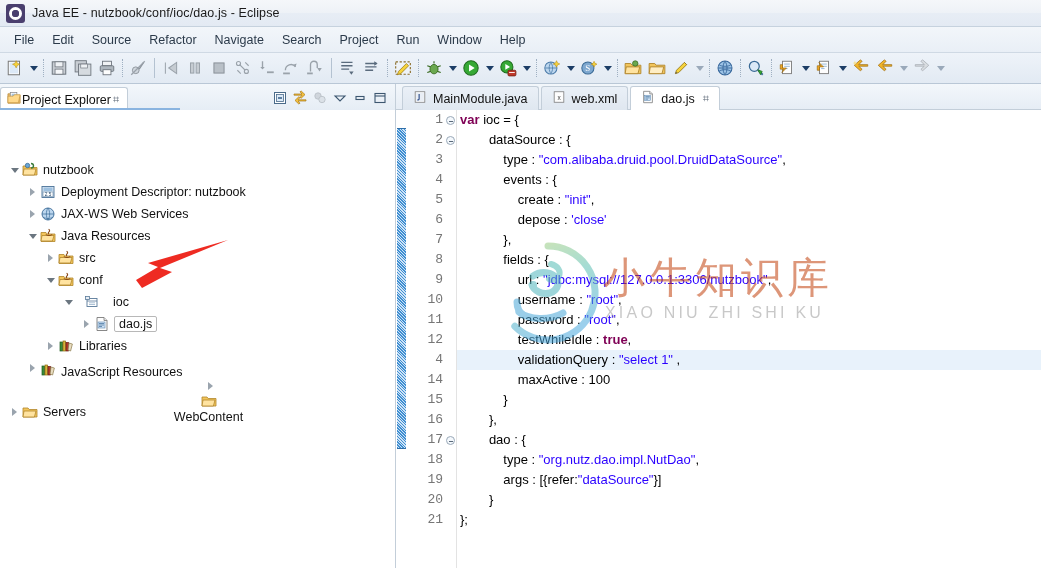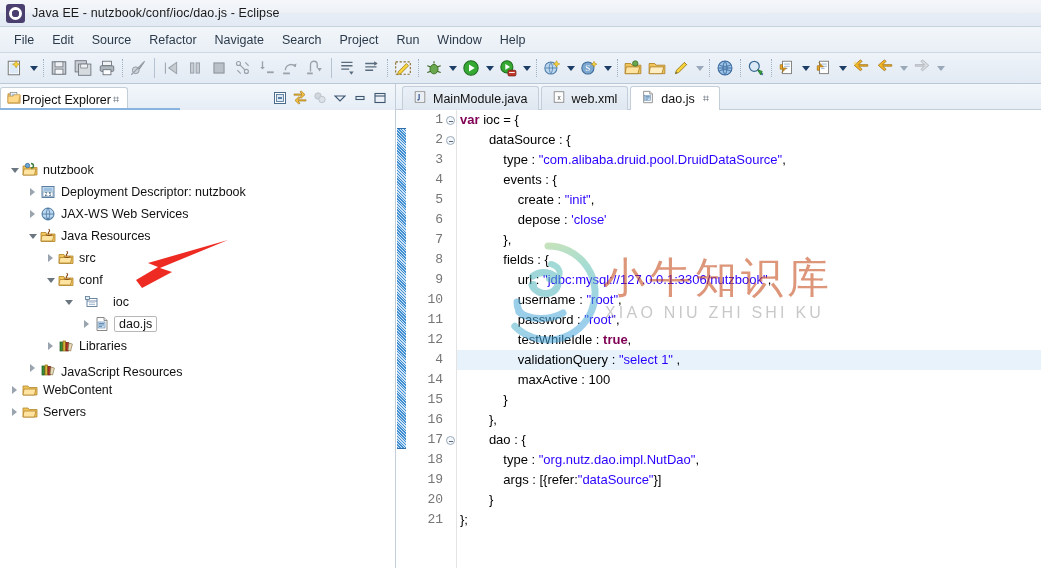--- a/index.html
+++ b/index.html
@@ -658,21 +658,21 @@
             <span class="ticon">
               <svg width="16" height="16" viewBox="0 0 16 16">
                 <rect x="2" y="4" width="2.6" height="9" fill="#3a8a3a" stroke="#1d5a1d" stroke-width=".7"></rect>
                 <rect x="5" y="3" width="2.6" height="10" fill="#d8b43a" stroke="#8a6a10" stroke-width=".7"></rect>
                 <rect x="8" y="4.5" width="2.6" height="8.5" fill="#b03a2a" stroke="#6a1a10" stroke-width=".7"></rect>
                 <path d="M11 5l3.4 1-1.8 7L10 12z" fill="#e8dcc0" stroke="#8a7a4a" stroke-width=".7"></path>
               </svg>
             </span>
             <span class="tlabel">JavaScript Resources</span>
           </div>
-          <div class="tnode" style="padding-left: 8px;">
+          <div class="tnode" style="padding-left: 26px; flex-direction: column;">
             <span class="twist closed">
               <i></i>
             </span>
             <span class="ticon">
               <svg width="16" height="16" viewBox="0 0 16 16">
                 <path d="M1 4h5l1.2 1.5H15v7.5H1z" fill="#f2c55c" stroke="#b1862c" stroke-width=".8"></path>
                 <path d="M2 7h12l-1.6 6H1z" fill="#ffe3a0" stroke="#b1862c" stroke-width=".8"></path>
               </svg>
             </span>
             <span class="tlabel">WebContent</span>

